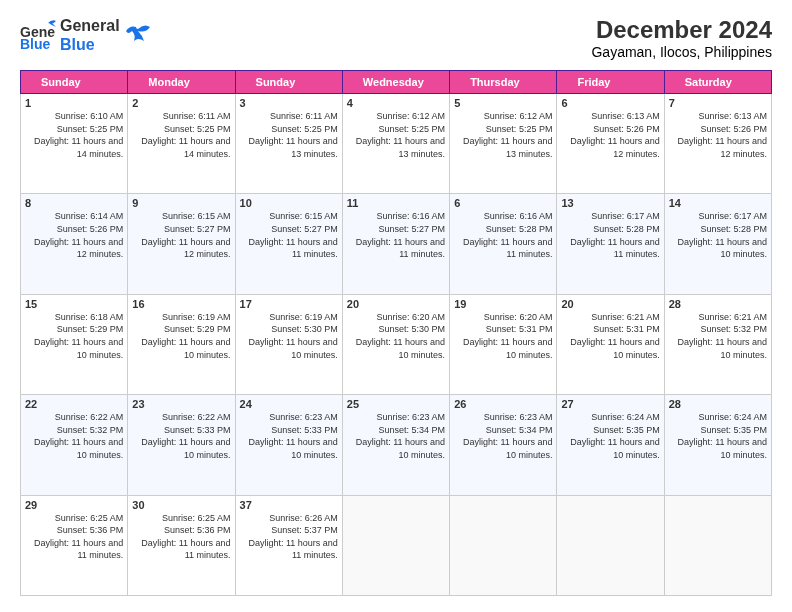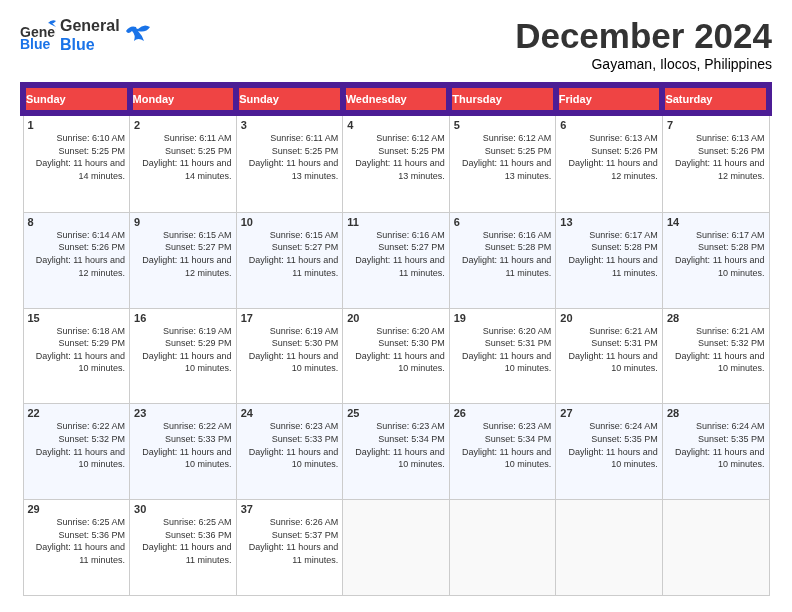--- a/index.html
+++ b/index.html
@@ -25,42 +25,42 @@
     }
     .logo {
       display: flex;
       align-items: center;
       gap: 4px;
     }
     .title-area {
       text-align: right;
     }
     .month-title {
-      font-size: 35px;
+      font-size: 24px;
       font-weight: bold;
       color: #333;
     }
     .location {
       font-size: 14px;
       color: #000000;
     }
     .calendar {
       flex: 1;
       border-collapse: collapse;
       width: 100%;
       font-size: 9.5px;
     }
     .calendar th {
-      background: #ef4444;
+      background: #ec4899;
       color: #fff;
-      padding: 5px 0;
+      padding: 5px 20px;
       font-size: 11px;
       font-weight: bold;
       text-align: left;
-      border: 6px solid #4c1d95;
+      border: 1px solid #4c1d95;
     }
     .calendar td {
       border: 1px solid #ccc;
       vertical-align: top;
       padding: 3px 4px;
       width: calc(100% / 7);
       background: #fff;
     }
     .calendar tr:nth-child(even) td {
       background: #f5f8ff;

